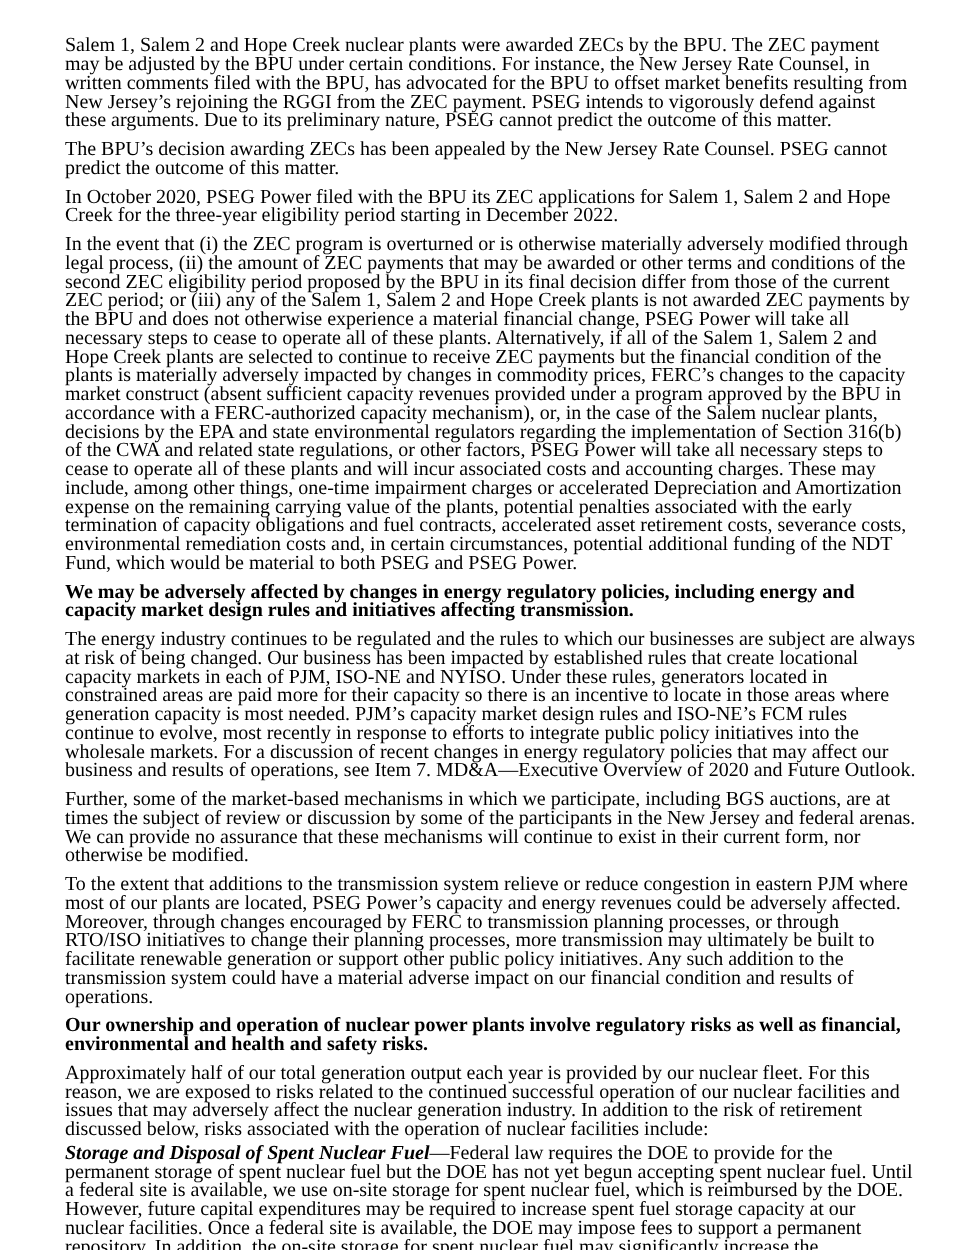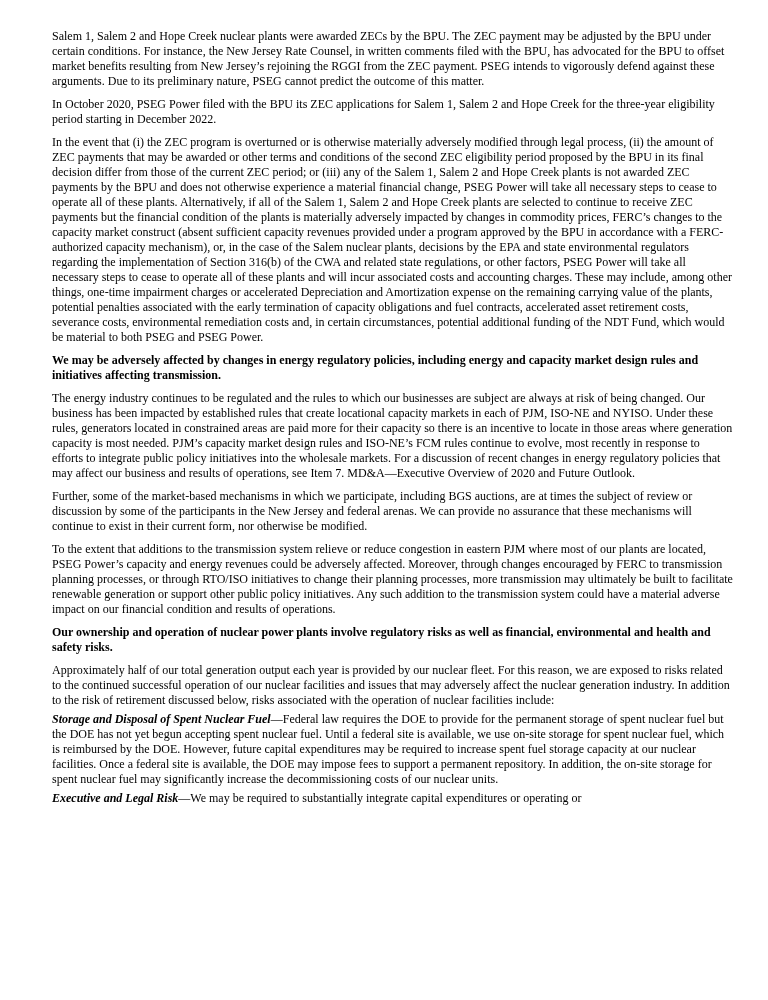--- a/index.html
+++ b/index.html
@@ -2,21 +2,21 @@
 <html><head>
 <meta charset="utf-8">
 <style>
   html, body { margin: 0; padding: 0; background: #ffffff; }
   .page {
     position: relative;
     width: 768px;
     height: 1000px;
     background: #ffffff;
     font-family: "Liberation Serif", "DejaVu Serif", serif;
-    font-size: 12px;
+    font-size: 16px;
     line-height: 15px;
     color: #000000;
     overflow: hidden;
   }
   .content {
     position: absolute;
     top: 29px;
     left: 52px;
     width: 681px;
     text-align: left;
@@ -34,20 +34,21 @@
   }
 </style>
 </head>
 <body>
 
 <div class="page">
   <div class="content">
 
     <p class="para">Salem 1, Salem 2 and Hope Creek nuclear plants were awarded ZECs by the BPU. The ZEC payment may be adjusted by the BPU under certain conditions. For instance, the New Jersey Rate Counsel, in written comments filed with the BPU, has advocated for the BPU to offset market benefits resulting from New Jersey’s rejoining the RGGI from the ZEC payment. PSEG intends to vigorously defend against these arguments. Due to its preliminary nature, PSEG cannot predict the outcome of this matter.</p>
 
+    <p class="para">The BPU’s decision awarding ZECs has been appealed by the New Jersey Rate Counsel. PSEG cannot predict the outcome of this matter.</p>
 
     <p class="para">In October 2020, PSEG Power filed with the BPU its ZEC applications for Salem 1, Salem 2 and Hope Creek for the three-year eligibility period starting in December 2022.</p>
 
     <p class="para">In the event that (i) the ZEC program is overturned or is otherwise materially adversely modified through legal process, (ii) the amount of ZEC payments that may be awarded or other terms and conditions of the second ZEC eligibility period proposed by the BPU in its final decision differ from those of the current ZEC period; or (iii) any of the Salem 1, Salem 2 and Hope Creek plants is not awarded ZEC payments by the BPU and does not otherwise experience a material financial change, PSEG Power will take all necessary steps to cease to operate all of these plants. Alternatively, if all of the Salem 1, Salem 2 and Hope Creek plants are selected to continue to receive ZEC payments but the financial condition of the plants is materially adversely impacted by changes in commodity prices, FERC’s changes to the capacity market construct (absent sufficient capacity revenues provided under a program approved by the BPU in accordance with a FERC-authorized capacity mechanism), or, in the case of the Salem nuclear plants, decisions by the EPA and state environmental regulators regarding the implementation of Section 316(b) of the CWA and related state regulations, or other factors, PSEG Power will take all necessary steps to cease to operate all of these plants and will incur associated costs and accounting charges. These may include, among other things, one-time impairment charges or accelerated Depreciation and Amortization expense on the remaining carrying value of the plants, potential penalties associated with the early termination of capacity obligations and fuel contracts, accelerated asset retirement costs, severance costs, environmental remediation costs and, in certain circumstances, potential additional funding of the NDT Fund, which would be material to both PSEG and PSEG Power.</p>
 
     <p class="para heading">We may be adversely affected by changes in energy regulatory policies, including energy and capacity market design rules and initiatives affecting transmission.</p>
 
     <p class="para">The energy industry continues to be regulated and the rules to which our businesses are subject are always at risk of being changed. Our business has been impacted by established rules that create locational capacity markets in each of PJM, ISO-NE and NYISO. Under these rules, generators located in constrained areas are paid more for their capacity so there is an incentive to locate in those areas where generation capacity is most needed. PJM’s capacity market design rules and ISO-NE’s FCM rules continue to evolve, most recently in response to efforts to integrate public policy initiatives into the wholesale markets. For a discussion of recent changes in energy regulatory policies that may affect our business and results of operations, see Item 7. MD&amp;A—Executive Overview of 2020 and Future Outlook.</p>
 
     <p class="para">Further, some of the market-based mechanisms in which we participate, including BGS auctions, are at times the subject of review or discussion by some of the participants in the New Jersey and federal arenas. We can provide no assurance that these mechanisms will continue to exist in their current form, nor otherwise be modified.</p>

